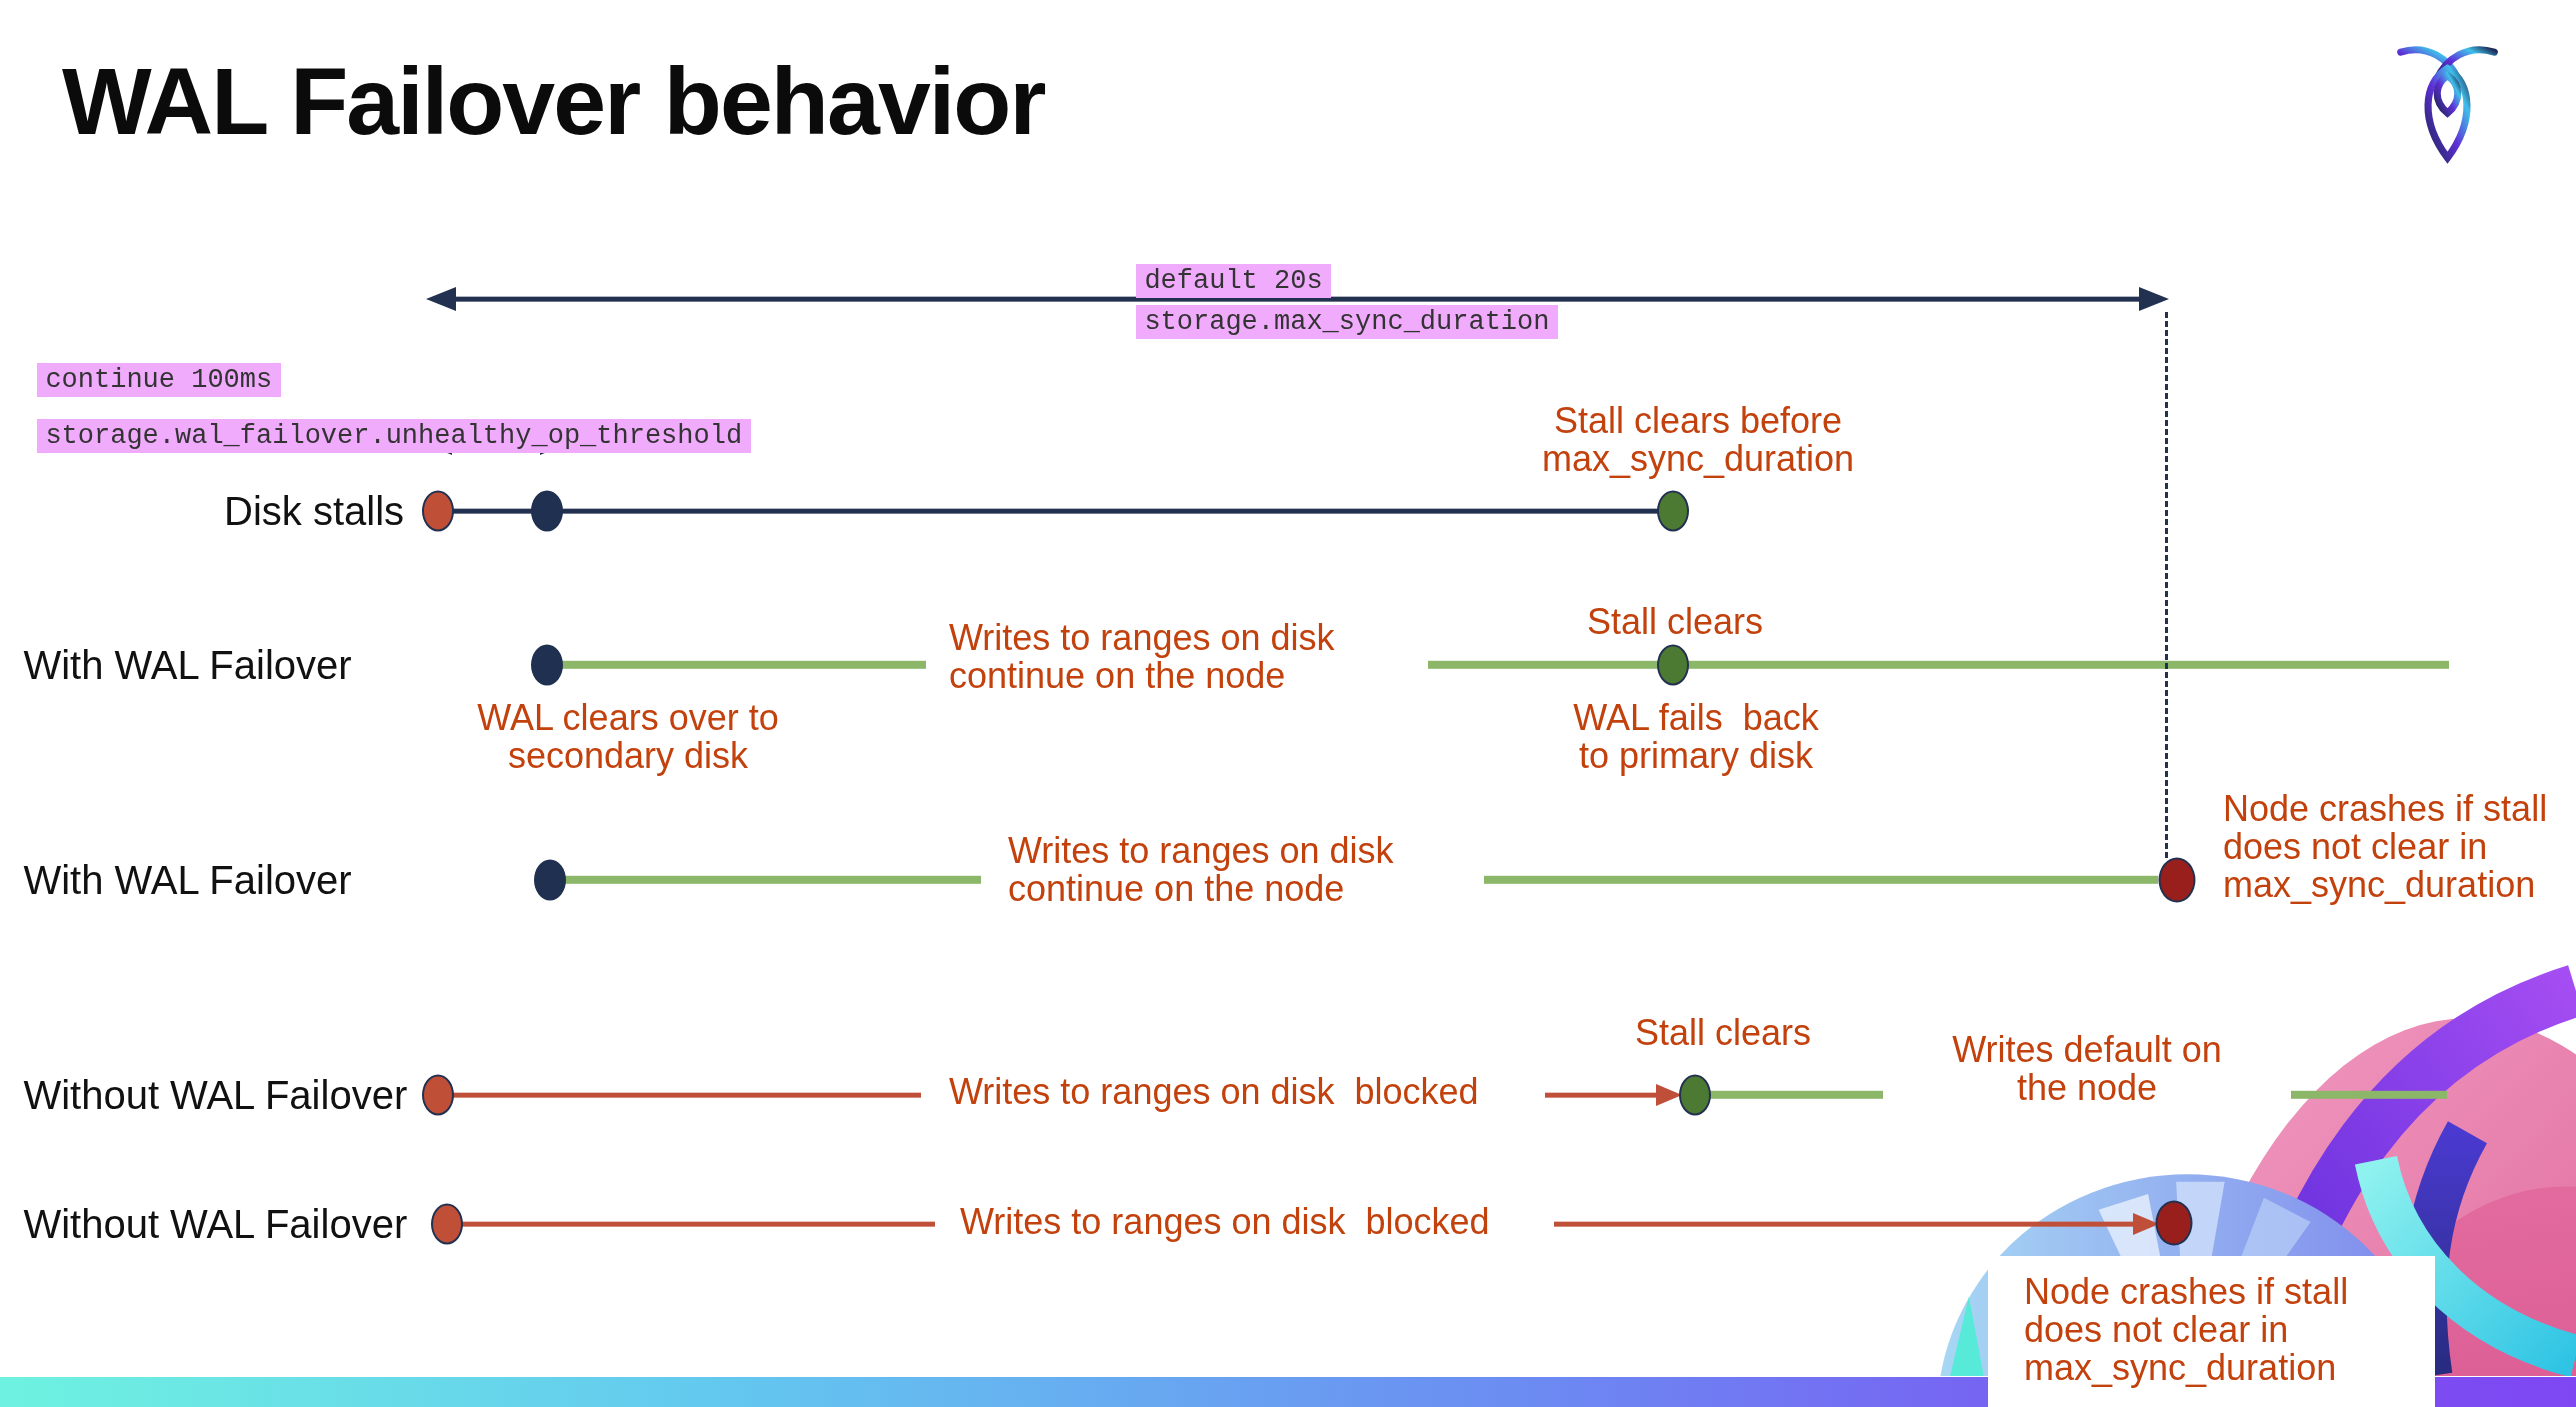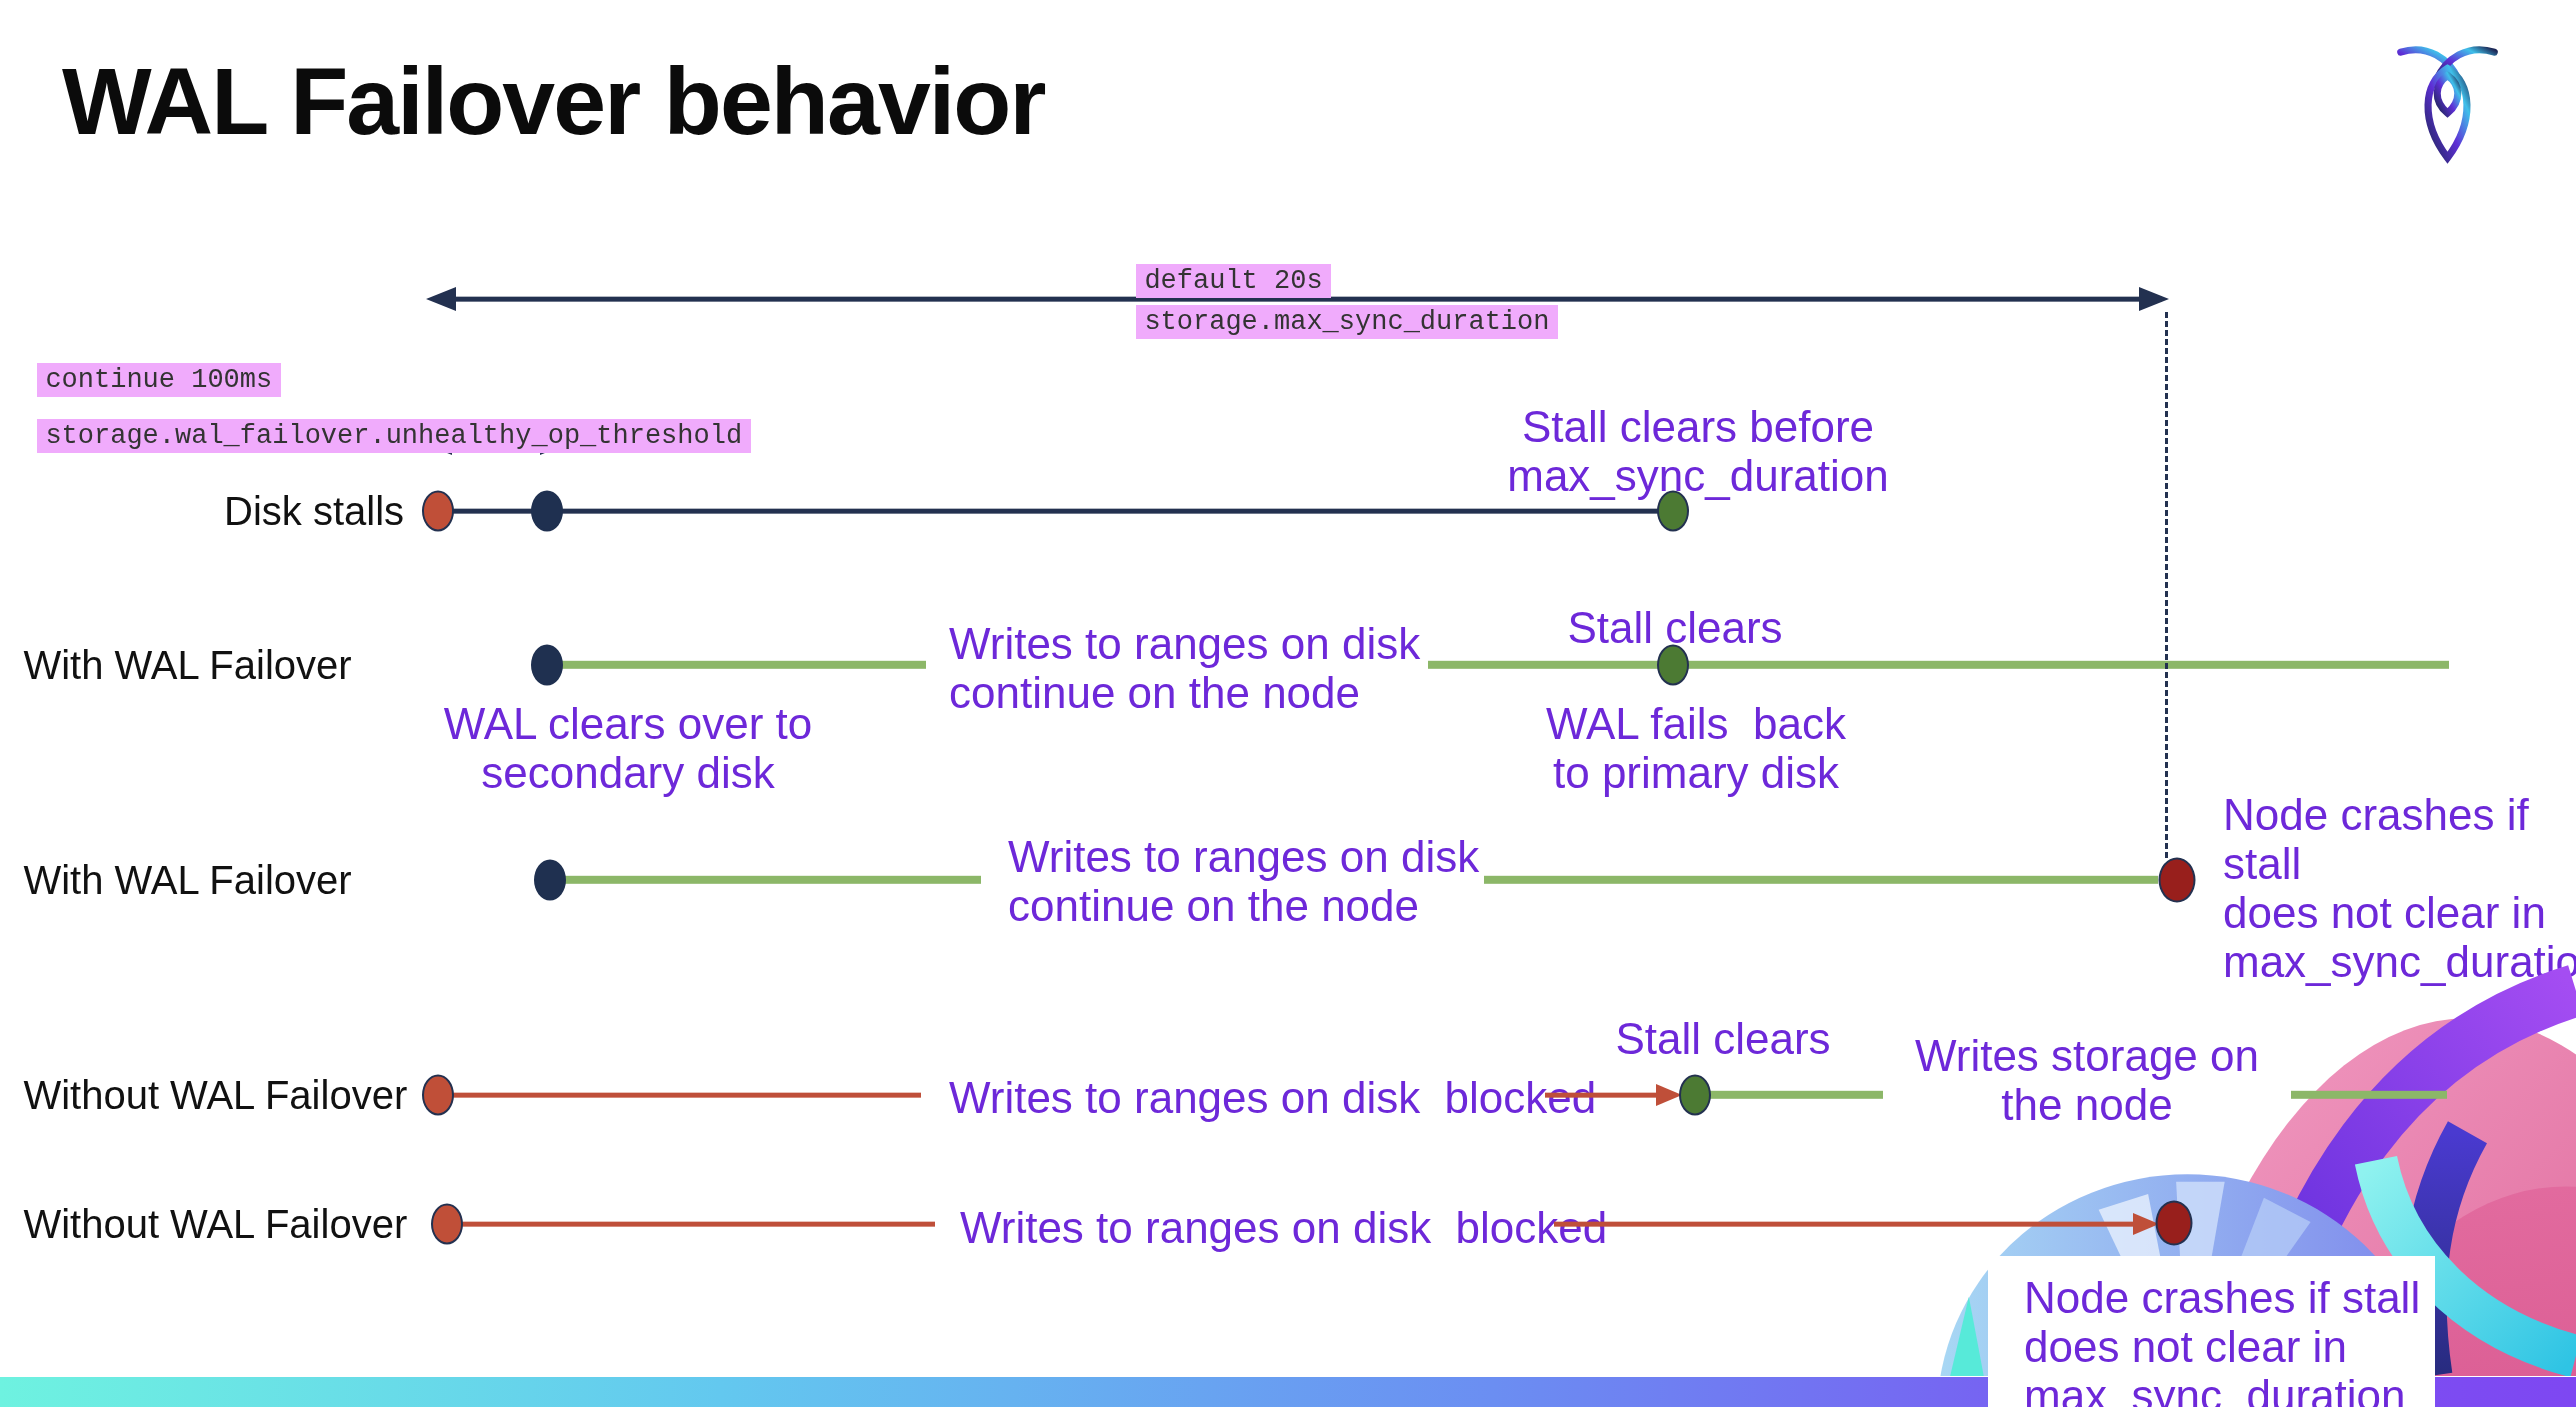--- a/index.html
+++ b/index.html
@@ -2,21 +2,21 @@
 <html style="font-size:15px"><head>
 <meta charset="utf-8">
 <style>
   html,body{margin:0;padding:0;}
   body{width:2576px;height:1408px;position:relative;background:#ffffff;overflow:hidden;
        font-family:"Liberation Sans",sans-serif;color:#111;}
   .abs{position:absolute;}
   
   .title{font-size:95px;font-weight:800;letter-spacing:-1.9px;color:#0b0b0b;white-space:nowrap;}
   .lbl{font-size:40px;color:#111;white-space:nowrap;transform:translateY(-50%);}
-  .ann{font-size:44px;line-height:49px;color:#6d28d9;white-space:pre-wrap;}
+  .ann{font-size:36px;line-height:38px;color:#c2410c;white-space:pre-wrap;}
   .ann.center{text-align:center;transform:translateX(-50%);}
   .code{font-family:"Liberation Mono",monospace;font-size:27px;color:#333;
         background:#f0abfc;padding:1.9px 8.4px;white-space:nowrap;display:inline-block;}
   
   .line{position:absolute;transform:translateY(-50%);}
   .nline{height:4.7px;background:#233150;}
   .gline{height:8.4px;background:#8cb768;}
   .rline{height:4.7px;background:#bf4f39;}
   .dot{position:absolute;width:32px;height:41px;border-radius:50%;
        transform:translate(-50%,-50%);border:2.8px solid #233150;box-sizing:border-box;z-index:4;}
@@ -119,21 +119,21 @@
 
 <div class="abs lbl" style="left:23.4px;top:1095px;">Without WAL Failover</div>
 <div class="abs line rline" style="left:438px;top:1095px;width:483px;"></div>
 <div class="dot red" style="left:438px;top:1095px;"></div>
 <div class="abs ann" style="left:949px;top:1073px;">Writes to ranges on disk  blocked</div>
 <div class="abs line rline" style="left:1545px;top:1095px;width:114px;"></div>
 <div class="ah rright" style="left:1656px;top:1095px;"></div>
 <div class="dot green" style="left:1695px;top:1095px;"></div>
 <div class="abs ann center" style="left:1723px;top:1014px;">Stall clears</div>
 <div class="abs line gline z3" style="left:1703px;top:1095px;width:180px;"></div>
-<div class="abs ann center z3" style="left:2087px;top:1031px;">Writes storage on
+<div class="abs ann center z3" style="left:2087px;top:1031px;">Writes default on
 the node</div>
 <div class="abs line gline z3" style="left:2291px;top:1095px;width:156px;"></div>
 
 <div class="abs lbl" style="left:23.4px;top:1224px;">Without WAL Failover</div>
 <div class="abs line rline" style="left:447px;top:1224px;width:488px;"></div>
 <div class="dot red" style="left:447px;top:1224px;"></div>
 <div class="abs ann" style="left:960px;top:1203px;">Writes to ranges on disk  blocked</div>
 <div class="abs line rline z3" style="left:1554px;top:1224px;width:581px;"></div>
 <div class="ah rright z3" style="left:2133px;top:1224px;"></div>
 <div class="dot darkred z3" style="left:2174px;top:1223px;"></div>

